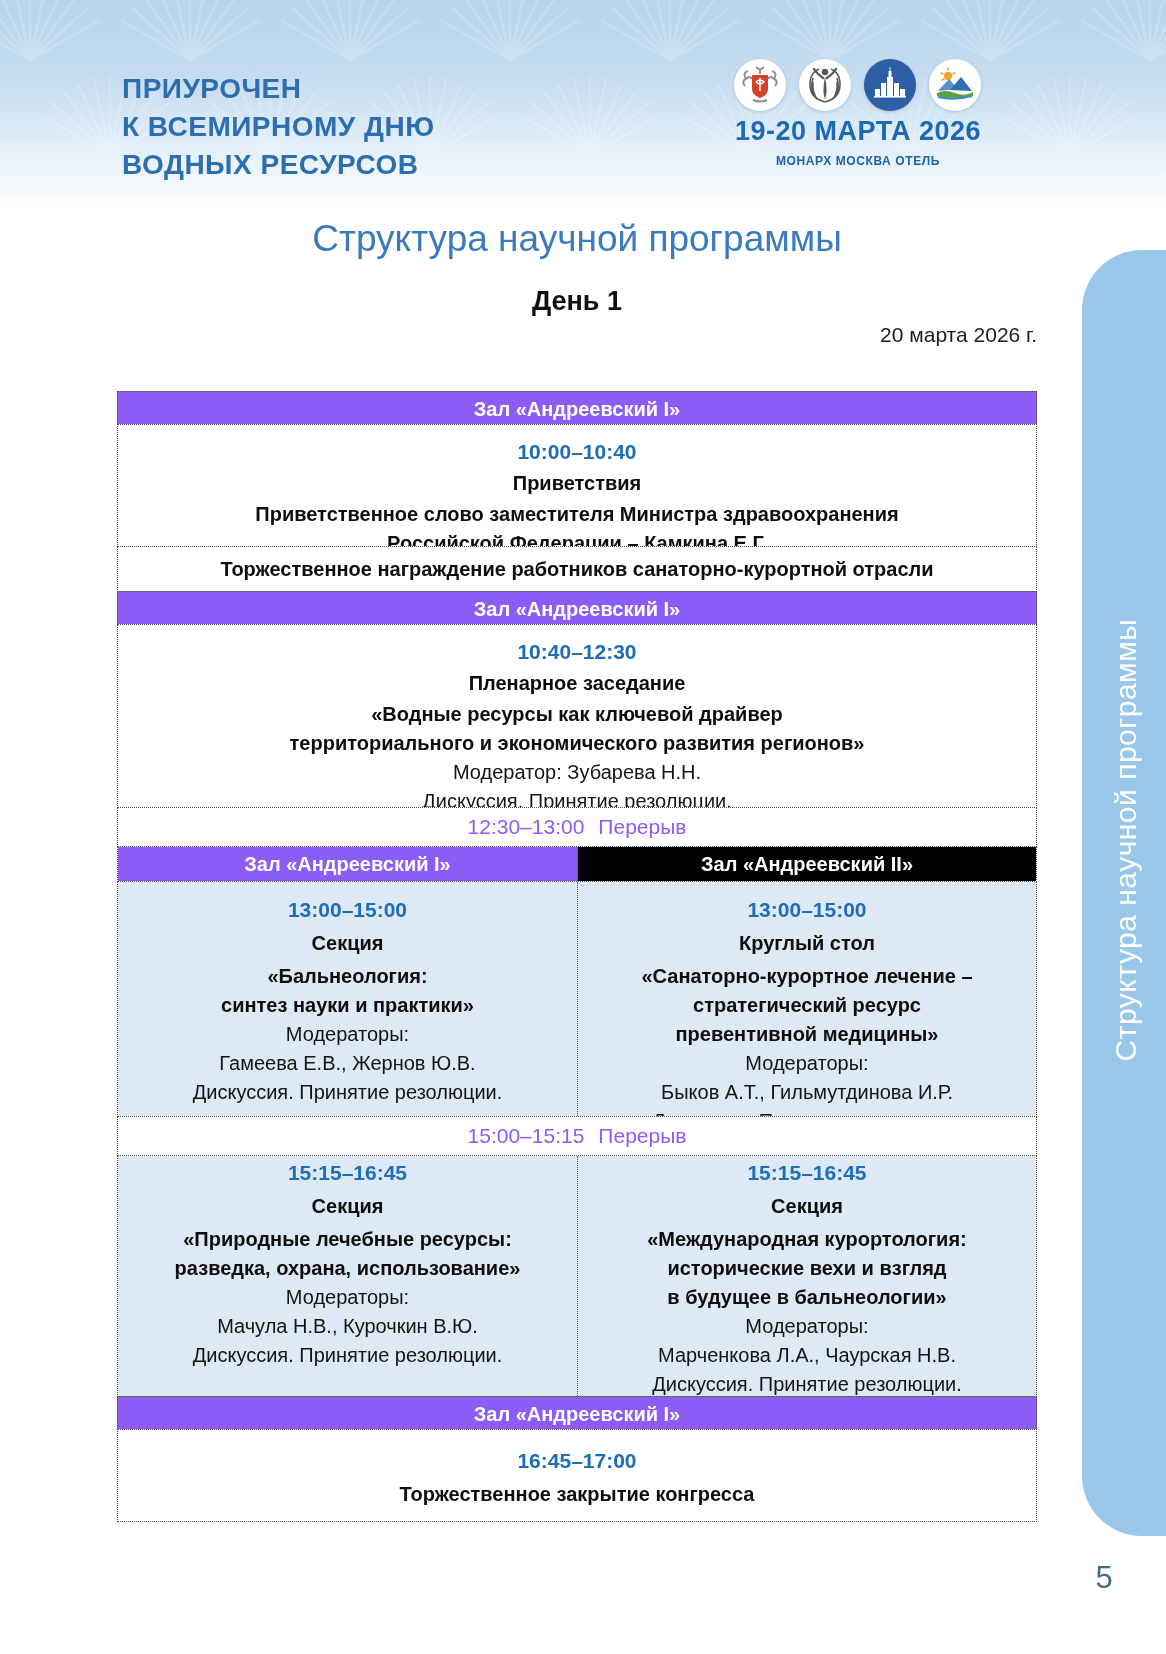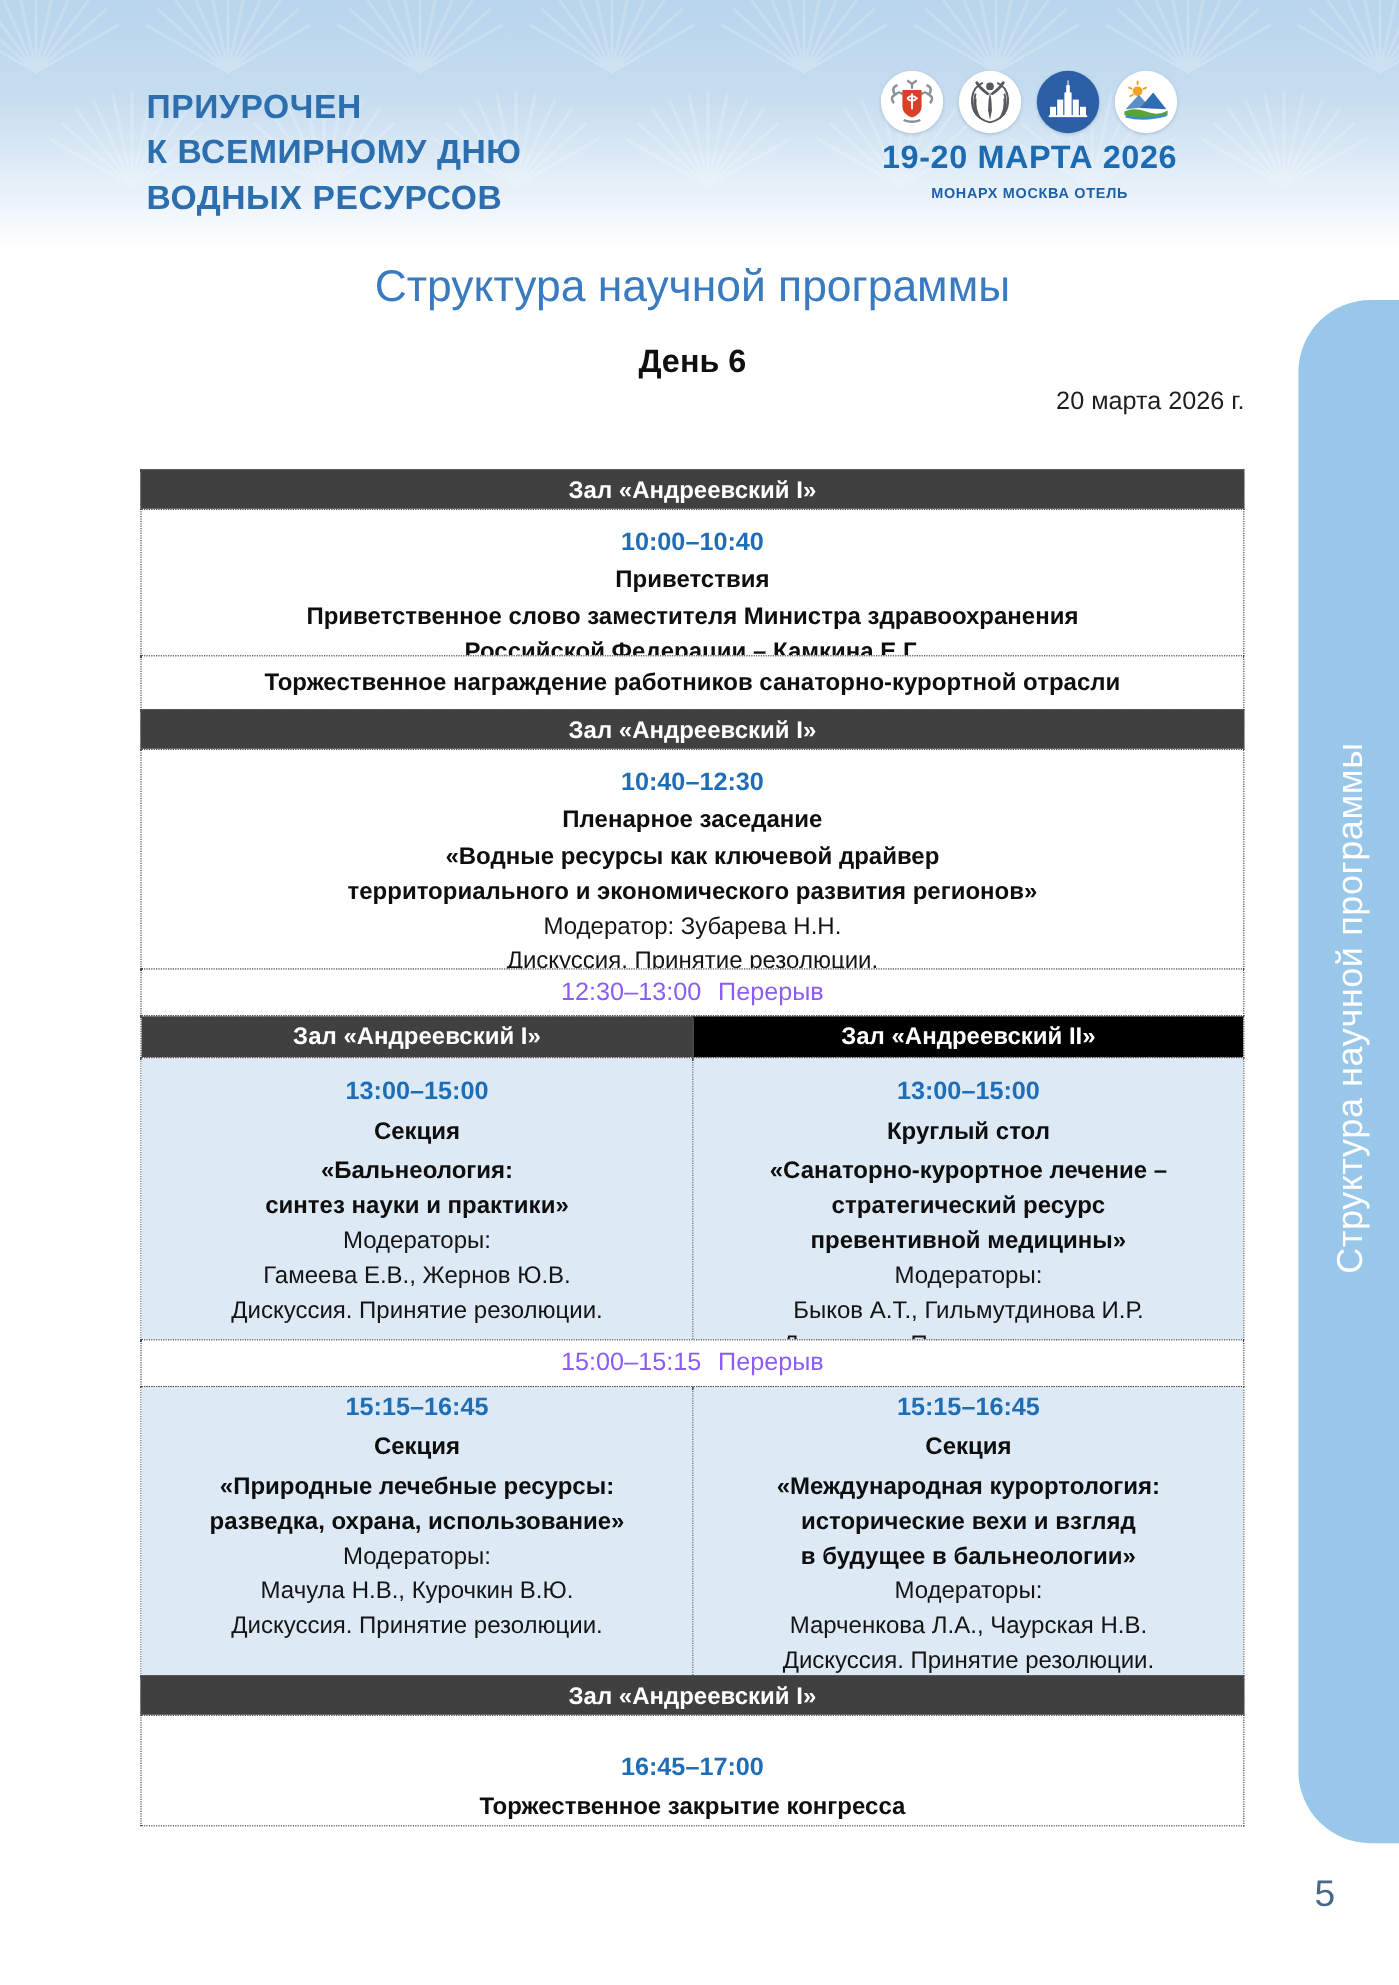--- a/index.html
+++ b/index.html
@@ -26,42 +26,42 @@
               color:#3a7bc0;font-size:37px;font-weight:500;}
   .day-title{position:absolute;left:117px;top:286px;width:920px;text-align:center;
              color:#101010;font-size:27px;font-weight:700;}
   .day-date{position:absolute;left:117px;top:323px;width:920px;text-align:right;
             color:#1d1d1d;font-size:21px;}
 
   
   .schedule{position:absolute;left:117px;top:392px;width:920px;}
   .t-row{position:relative;box-sizing:border-box;border:1px dotted #4d4d4d;margin-top:-1px;
          text-align:center;}
-  .hall-bar{height:34px;line-height:34px;background:#404040;color:#ffffff;
+  .hall-bar{height:34px;line-height:34px;background:#8b5cf6;color:#ffffff;
             font-size:20px;font-weight:700;}
   .hall-bar.dark{background:#000000;}
   .split{display:flex;}
   .split > div{box-sizing:border-box;}
   .col-l{width:461px;border-right:1px dotted #4d4d4d;}
   .col-r{width:459px;}
   .cell{background:#ffffff;}
   .cell.tint{background:#dde9f5;}
   .time{color:#1d6eb7;font-size:21px;font-weight:700;line-height:30px;}
   .b{color:#0e0e0e;font-size:20px;font-weight:700;line-height:29px;}
   .r{color:#141414;font-size:20px;font-weight:400;line-height:29px;}
   .break-row{height:40px;display:flex;align-items:center;justify-content:center;
              background:#ffffff;font-size:21px;color:#8b5cf6;}
   .break-row .gap{display:inline-block;width:14px;}
 
   .pad-open{padding-top:12px;height:123px;}
   .pad-award{height:46px;display:flex;align-items:center;justify-content:center;}
   .pad-plenary{padding-top:12px;height:184px;}
   .pad-aft1{padding-top:13px;height:234px;}
   .pad-aft2{padding-top:2px;height:240px;}
-  .pad-close{padding-top:28px;height:93px;}
+  .pad-close{padding-top:16px;height:93px;}
   .mt4{margin-top:4px;} .mt2{margin-top:2px;}
 
   
   .sidebar-tab{position:absolute;left:1082px;top:250px;width:84px;height:1286px;
                background:#99c7ea;border-radius:60px 0 0 60px;}
   .sidebar-label{position:absolute;left:1126px;top:840px;transform:translate(-50%,-50%) rotate(-90deg);
                  white-space:nowrap;color:#ffffff;font-size:30px;font-weight:500;letter-spacing:.5px;}
 
   .page-number{position:absolute;left:1074px;top:1560px;width:60px;text-align:center;
                color:#47688d;font-size:31px;font-weight:400;}
@@ -168,21 +168,21 @@
           <path d="M4 33 q16 4 34 -1" fill="none" stroke="#3e8ccb" stroke-width="2"></path>
         </svg>
       </div>
     </div>
 
     <div class="banner-date">19-20 МАРТА 2026</div>
     <div class="banner-venue">МОНАРХ МОСКВА ОТЕЛЬ</div>
   </div>
 
   <div class="page-title">Структура научной программы</div>
-  <div class="day-title">День 6</div>
+  <div class="day-title">День 1</div>
   <div class="day-date">20 марта 2026 г.</div>
 
   <div class="schedule">
 
     <div class="t-row hall-bar">Зал «Андреевский I»</div>
 
     <div class="t-row cell pad-open">
       <div class="time">10:00–10:40</div>
       <div class="b mt2">Приветствия</div>
       <div class="b mt2">Приветственное слово заместителя Министра здравоохранения</div>

